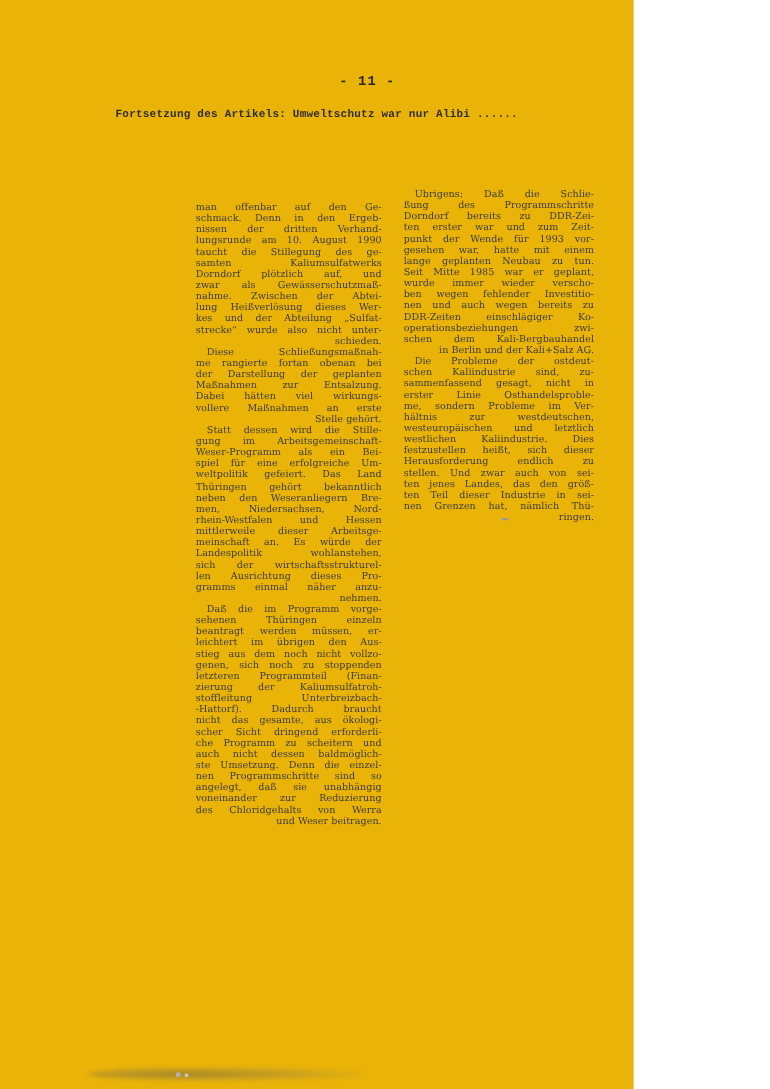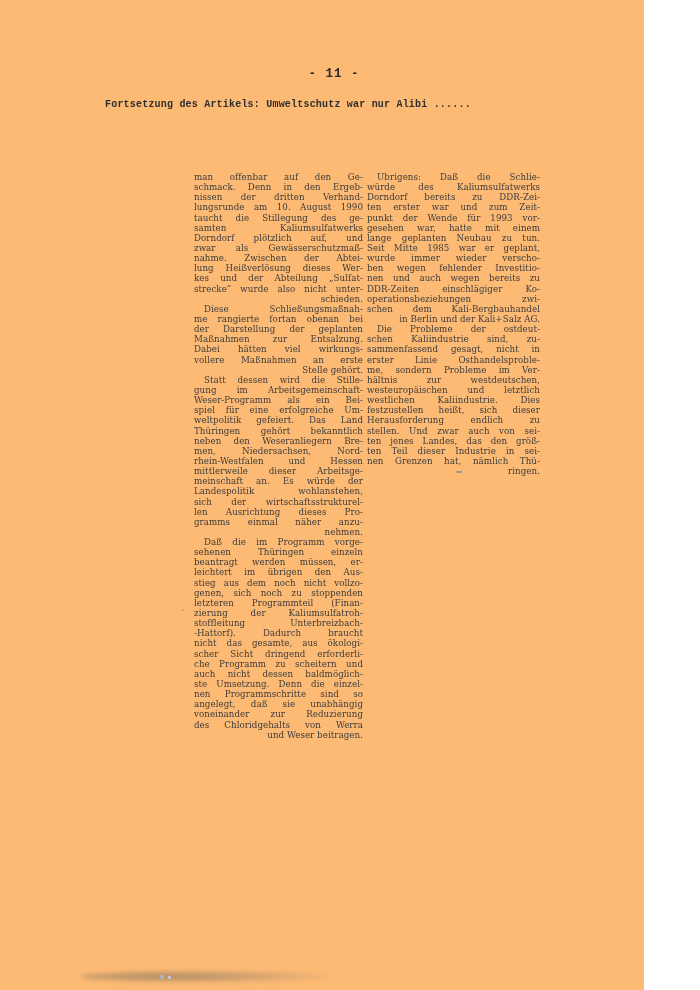--- a/index.html
+++ b/index.html
@@ -1,26 +1,26 @@
 <!DOCTYPE html>
 <html><head>
 <meta charset="utf-8">
 <style>
   html,body{margin:0;padding:0;}
   body{width:700px;height:990px;background:#ffffff;}
-  .page{position:relative;width:644px;height:990px;background:#fdba74;overflow:hidden;
+  .page{position:relative;width:576px;height:990px;background:#eab308;overflow:hidden;
         font-family:"DejaVu Serif", serif;}
   .page-number{position:absolute;top:67px;left:0;width:668px;text-align:center;
         font-family:"Liberation Mono", monospace;font-weight:700;font-size:12.5px;line-height:15px;
         color:#2a2a2a;letter-spacing:1px;}
   .article-header{position:absolute;top:96px;left:105px;white-space:nowrap;
         font-family:"Liberation Mono", monospace;font-weight:700;font-size:10px;line-height:17px;
         color:#2e2e2e;letter-spacing:0.2px;}
   .col{position:absolute;top:172px;color:#3c3c3c;font-size:8.7px;}
-  .col-left{left:194px;width:169px;}
+  .col-left{left:178px;width:169px;margin-top:12px;}
   .col-right{left:367px;width:173px;}
   .line{height:10.15px;line-height:10.2px;text-align:justify;overflow:hidden;
         letter-spacing:0.05px;}
   .line::after{content:"";display:inline-block;width:100%;height:0;}
   .line.end{text-align:right;}
   .line.end::after{content:none;}
   .line.indent{text-indent:10px;}
   
   .smudge{position:absolute;left:80px;top:970px;width:252px;height:13px;border-radius:50%;
         background:radial-gradient(ellipse at 34% 50%, rgba(75,75,75,0.45) 0%,
@@ -91,21 +91,21 @@
       <div class="line">auch nicht dessen baldmöglich-</div>
       <div class="line">ste Umsetzung. Denn die einzel-</div>
       <div class="line">nen Programmschritte sind so</div>
       <div class="line">angelegt, daß sie unabhängig</div>
       <div class="line">voneinander zur Reduzierung</div>
       <div class="line">des Chloridgehalts von Werra</div>
       <div class="line end">und Weser beitragen.</div>
     </div>
   <div class="col col-right" id="col-right">
       <div class="line indent">Übrigens: Daß die Schlie-</div>
-      <div class="line">würde des Kaliumsulfatwerks</div>
+      <div class="line">ßung des Programmschritte</div>
       <div class="line">Dorndorf bereits zu DDR-Zei-</div>
       <div class="line">ten erster war und zum Zeit-</div>
       <div class="line">punkt der Wende für 1993 vor-</div>
       <div class="line">gesehen war, hatte mit einem</div>
       <div class="line">lange geplanten Neubau zu tun.</div>
       <div class="line">Seit Mitte 1985 war er geplant,</div>
       <div class="line">wurde immer wieder verscho-</div>
       <div class="line">ben wegen fehlender Investitio-</div>
       <div class="line">nen und auch wegen bereits zu</div>
       <div class="line">DDR-Zeiten einschlägiger Ko-</div>

